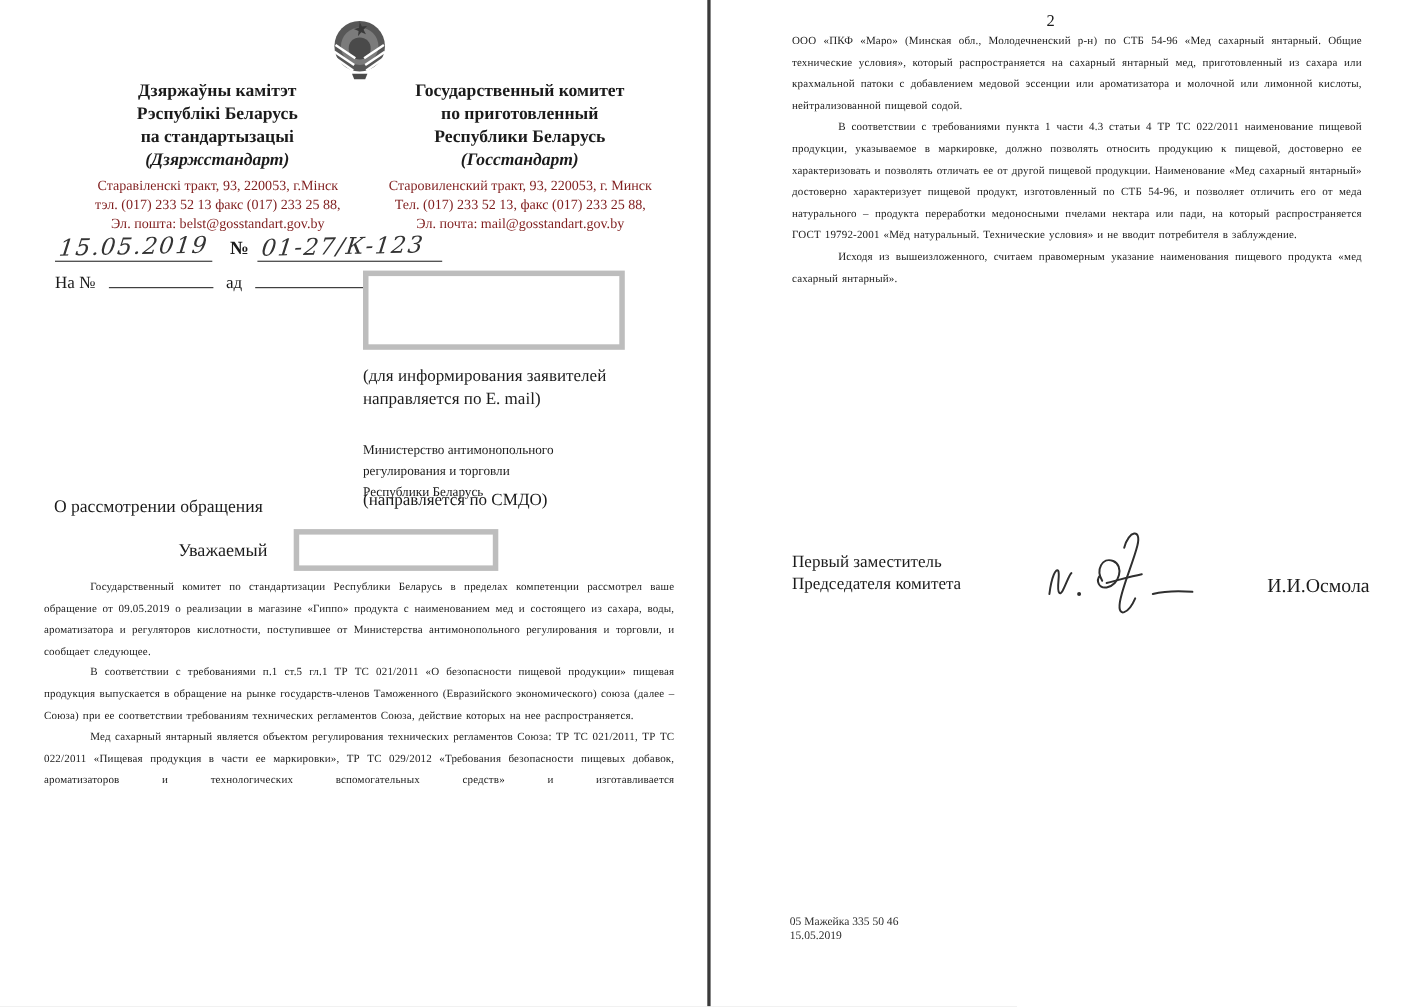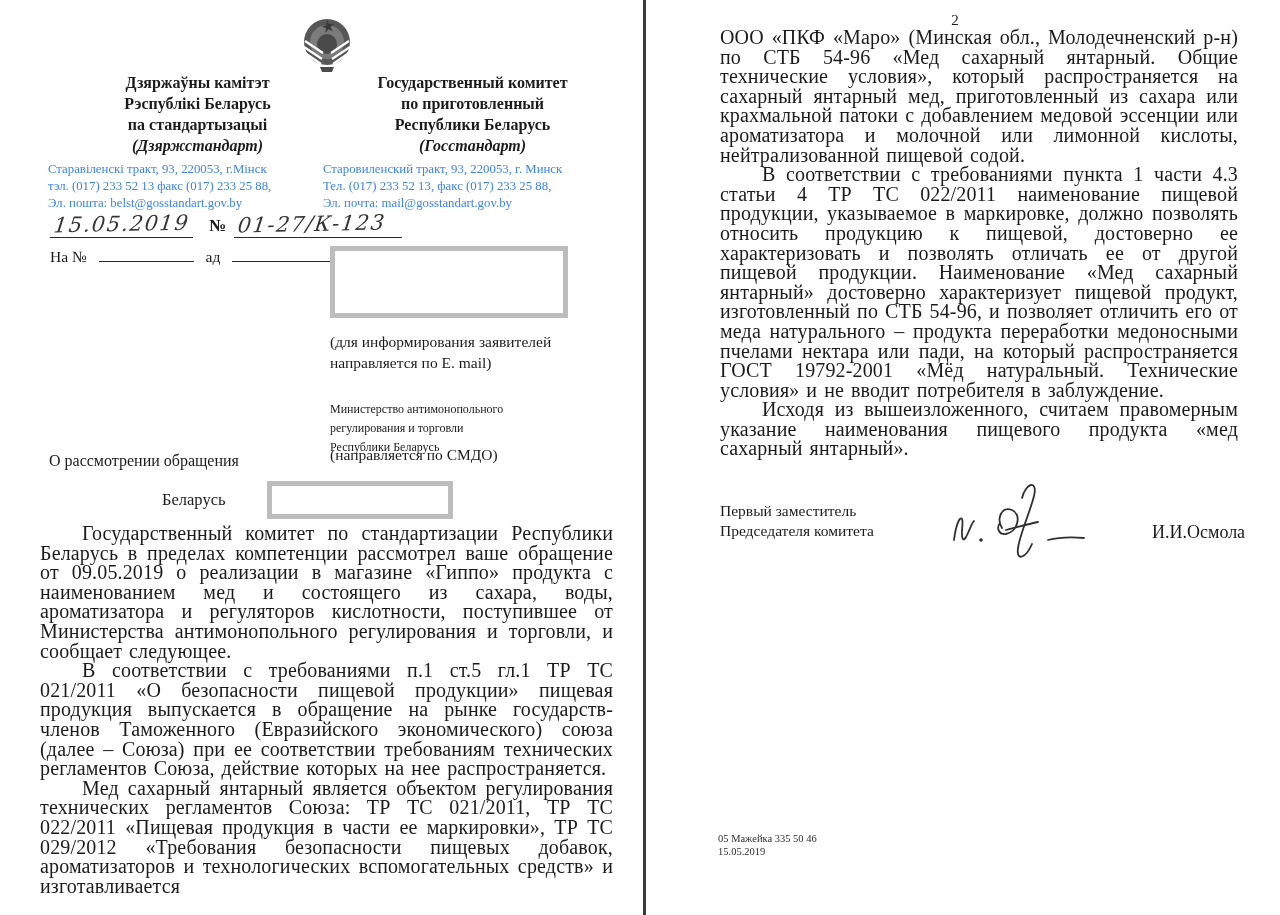--- a/index.html
+++ b/index.html
@@ -8,21 +8,21 @@
     font-family:"Liberation Serif","DejaVu Serif",serif;color:#1b1b1b;
   }
   .abs{position:absolute;}
   
   .page-divider{left:643px;top:0;width:3px;height:915px;background:#3a3a3a;}
 
   
   .lh-col{width:285px;text-align:center;font-weight:bold;font-size:16px;line-height:21px;}
   .lh-col .ln{white-space:nowrap;}
   .lh-col .org-short{font-style:italic;}
-  .contacts{width:300px;text-align:left;font-size:12.8px;line-height:17px;color:#3b82f6;}
+  .contacts{width:300px;text-align:center;font-size:12.8px;line-height:17px;color:#7f1d1d;}
   .contacts .ln{white-space:nowrap;}
 
   
   .handwriting{
     font-family:"DejaVu Serif",serif;font-style:italic;color:#343434;
     font-size:21px;letter-spacing:1.5px;transform:skewX(-8deg) rotate(-1.2deg);
     display:inline-block;
   }
   .hw-line{border-bottom:1.6px solid #2c2c2c;padding:0 4px 1px 4px;}
   .no-sign{font-weight:bold;font-size:17px;}
@@ -33,21 +33,21 @@
   .redaction{border:5px solid #bdbdbd;background:#ffffff;}
 
   .note{font-size:15.5px;line-height:21px;}
   .note .ln{white-space:nowrap;}
   .addressee{font-size:12px;line-height:19px;margin-top:15px;}
   .addressee .ln{white-space:nowrap;}
   .subject{font-size:16px;white-space:nowrap;}
   .salutation{font-size:16.5px;white-space:nowrap;}
 
   
-  .body-text{font-size:20px;line-height:19.6px;text-align:justify;word-spacing:0.09em;letter-spacing:0.15px;}
+  .body-text{font-size:10px;line-height:19.6px;text-align:justify;word-spacing:0.09em;letter-spacing:0.15px;}
   .body-text p{margin:0;text-indent:42px;}
   .body-text p.no-indent{text-indent:0;}
   .body-text p.cont{text-align-last:justify;}
 
   .page-number{font-size:15px;width:30px;text-align:center;}
   .sig-title{font-size:15.5px;line-height:20px;}
   .sig-title .ln{white-space:nowrap;}
   .sig-name{font-size:18px;white-space:nowrap;}
   .footer-note{font-size:10.5px;line-height:13px;color:#2d2d2d;}
   .footer-note .ln{white-space:nowrap;}
@@ -128,21 +128,21 @@
     <div class="abs addressee" style="left:330px;top:385px;">
       <div class="ln">Министерство антимонопольного</div>
       <div class="ln">регулирования и торговли</div>
       <div class="ln">Республики Беларусь</div>
     </div>
 
     <div class="abs note" style="left:330px;top:444px;">(направляется по СМДО)</div>
 
     <div class="abs subject" style="left:49px;top:452px;">О рассмотрении обращения</div>
 
-    <div class="abs salutation" style="left:162px;top:490px;">Беларусь</div>
+    <div class="abs salutation" style="left:162px;top:490px;">Уважаемый</div>
 
     <div class="abs redaction" style="left:267px;top:481px;width:176px;height:28px;"></div>
 
     <div class="abs body-text" style="left:40px;top:524px;width:573px;">
       <p>Государственный комитет по стандартизации Республики Беларусь в пределах компетенции рассмотрел ваше обращение от 09.05.2019 о реализации в магазине «Гиппо» продукта с наименованием мед и состоящего из сахара, воды, ароматизатора и регуляторов кислотности, поступившее от Министерства антимонопольного регулирования и торговли, и сообщает следующее.</p>
       <p>В соответствии с требованиями п.1 ст.5 гл.1 ТР ТС 021/2011 «О безопасности пищевой продукции» пищевая продукция выпускается в обращение на рынке государств-членов Таможенного (Евразийского экономического) союза (далее – Союза) при ее соответствии требованиям технических регламентов Союза, действие которых на нее распространяется.</p>
       <p class="cont">Мед сахарный янтарный является объектом регулирования технических регламентов Союза: ТР ТС 021/2011, ТР ТС 022/2011 «Пищевая продукция в части ее маркировки», ТР ТС 029/2012 «Требования безопасности пищевых добавок, ароматизаторов и технологических вспомогательных средств» и изготавливается</p>
     </div>
   </div>
 

